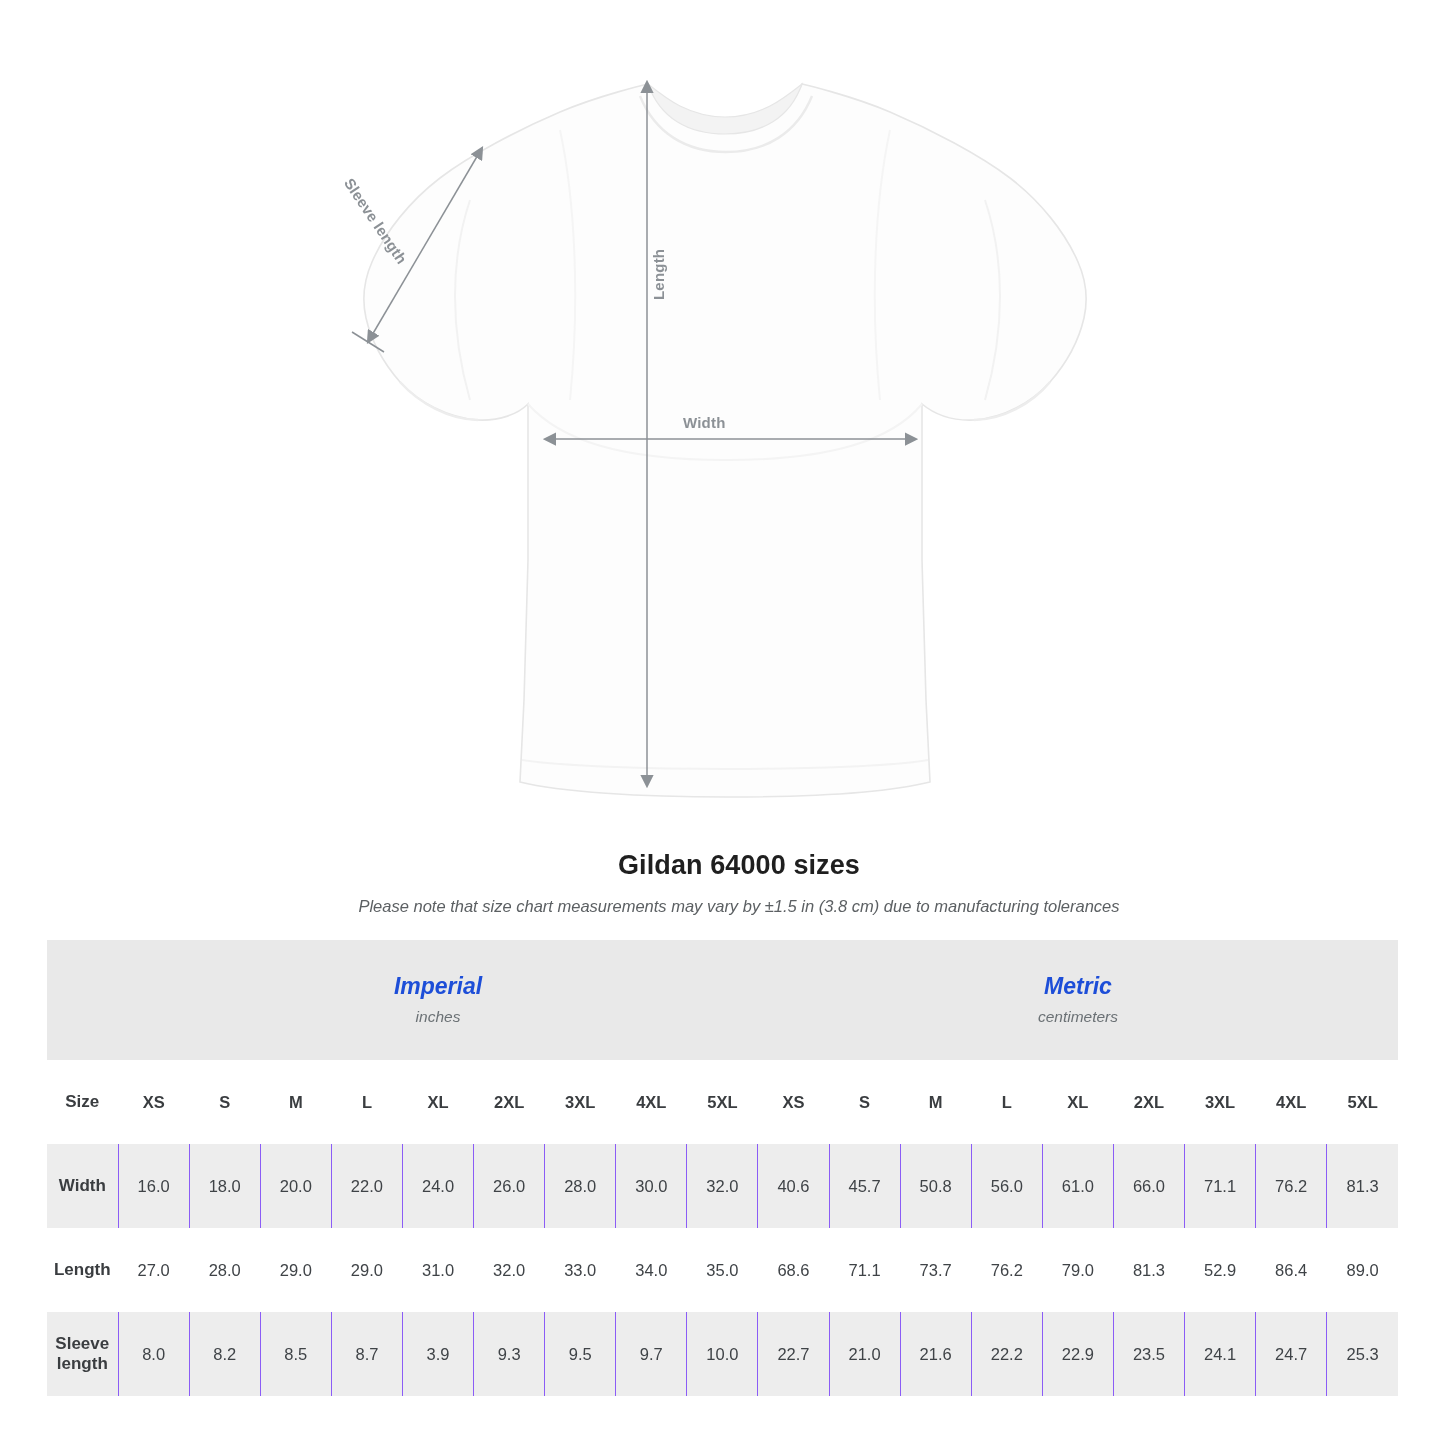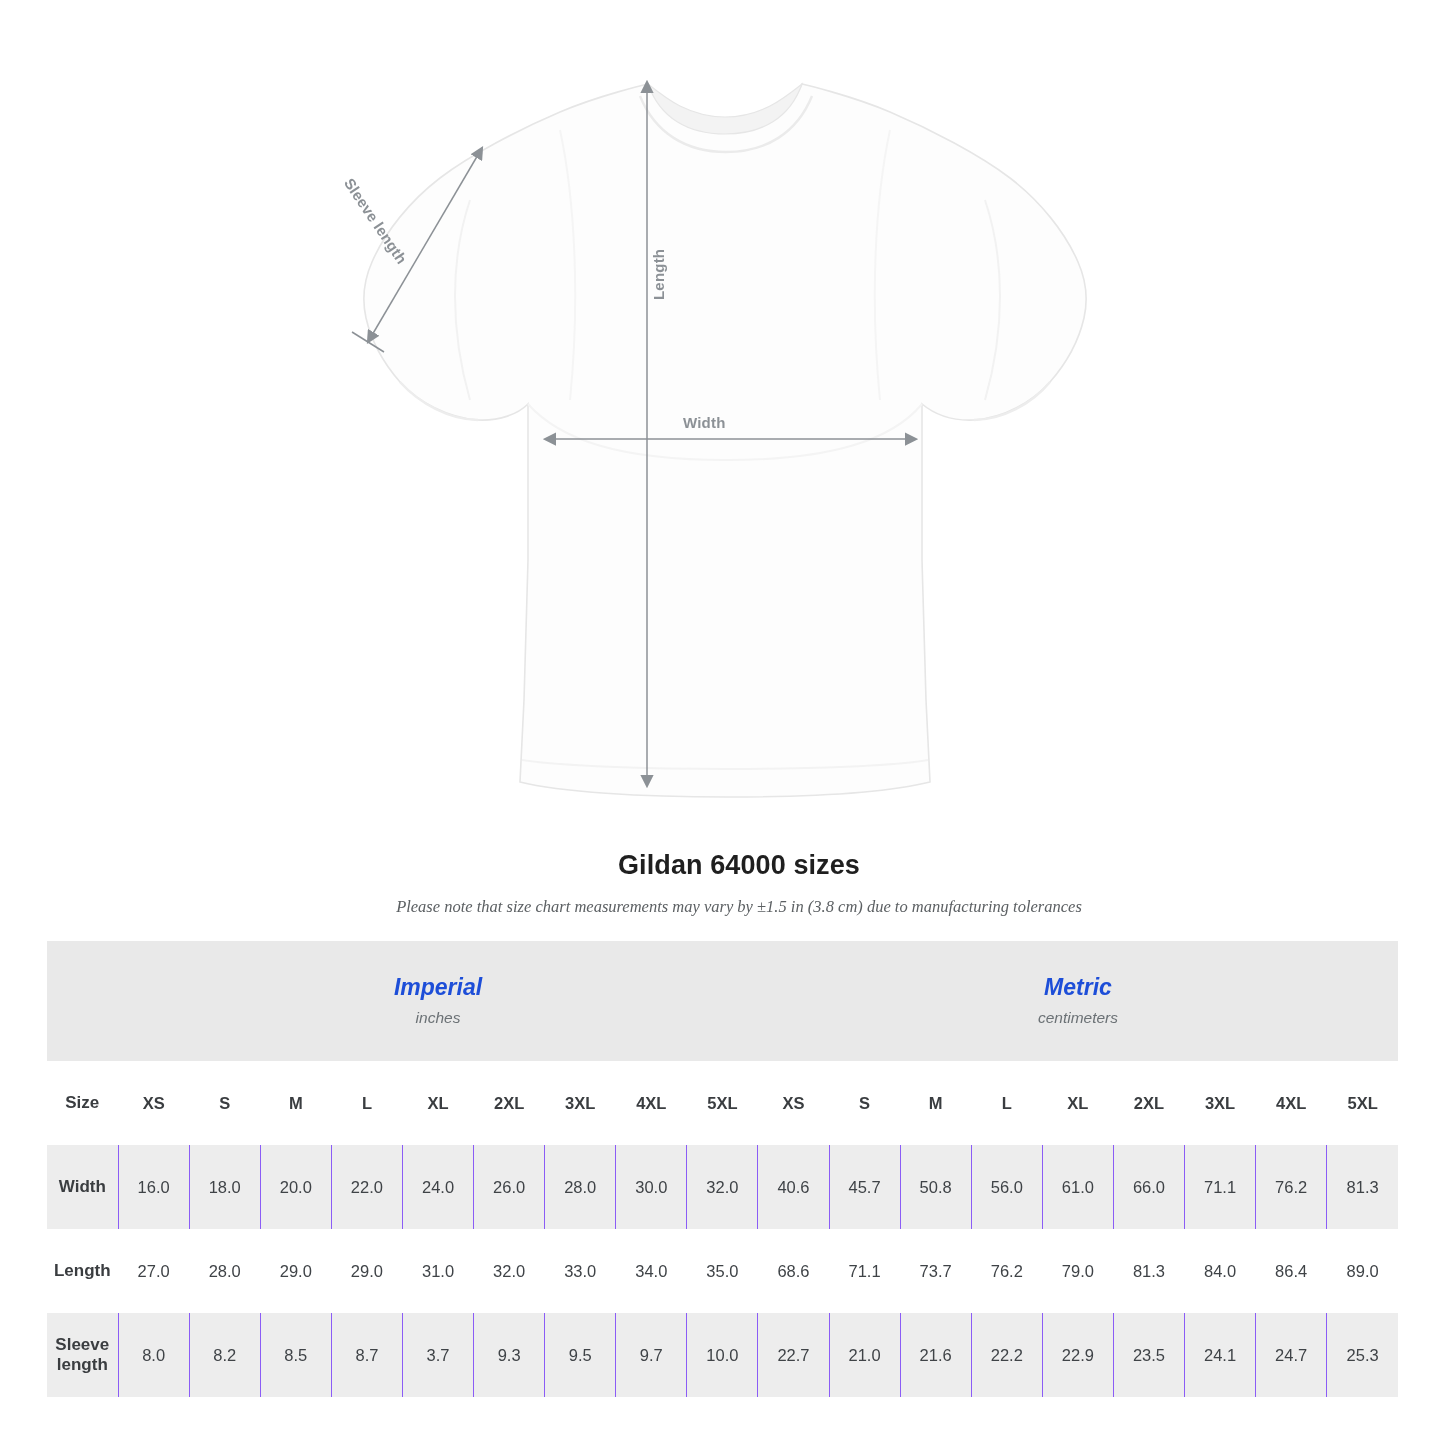--- a/index.html
+++ b/index.html
@@ -63,21 +63,20 @@
     font-size: 27px;
     font-weight: bold;
     color: #1f1f1f;
     letter-spacing: .1px;
   }
   .chart-note {
     margin-top: 16px;
     font-size: 16.5px;
     font-style: italic;
     color: #5c6063;
-    font-family: Liberation Serif, serif;
   }
 
   
   .table-wrap {
     margin: 24px 47px 0 47px;
   }
   table.size-table {
     border-collapse: collapse;
     width: 1351px;
     table-layout: fixed;
@@ -287,32 +286,32 @@
         <td class="cell">32.0</td>
         <td class="cell">33.0</td>
         <td class="cell">34.0</td>
         <td class="cell">35.0</td>
         <td class="cell">68.6</td>
         <td class="cell">71.1</td>
         <td class="cell">73.7</td>
         <td class="cell">76.2</td>
         <td class="cell">79.0</td>
         <td class="cell">81.3</td>
-        <td class="cell">84.0</td>
+        <td class="cell">52.9</td>
         <td class="cell">86.4</td>
         <td class="cell">89.0</td>
       </tr>
 
       <tr class="row-size shaded">
         <td class="rowhead">Sleeve length</td>
         <td class="cell">8.0</td>
         <td class="cell">8.2</td>
         <td class="cell">8.5</td>
         <td class="cell">8.7</td>
-        <td class="cell">3.7</td>
+        <td class="cell">3.9</td>
         <td class="cell">9.3</td>
         <td class="cell">9.5</td>
         <td class="cell">9.7</td>
         <td class="cell">10.0</td>
         <td class="cell">22.7</td>
         <td class="cell">21.0</td>
         <td class="cell">21.6</td>
         <td class="cell">22.2</td>
         <td class="cell">22.9</td>
         <td class="cell">23.5</td>

